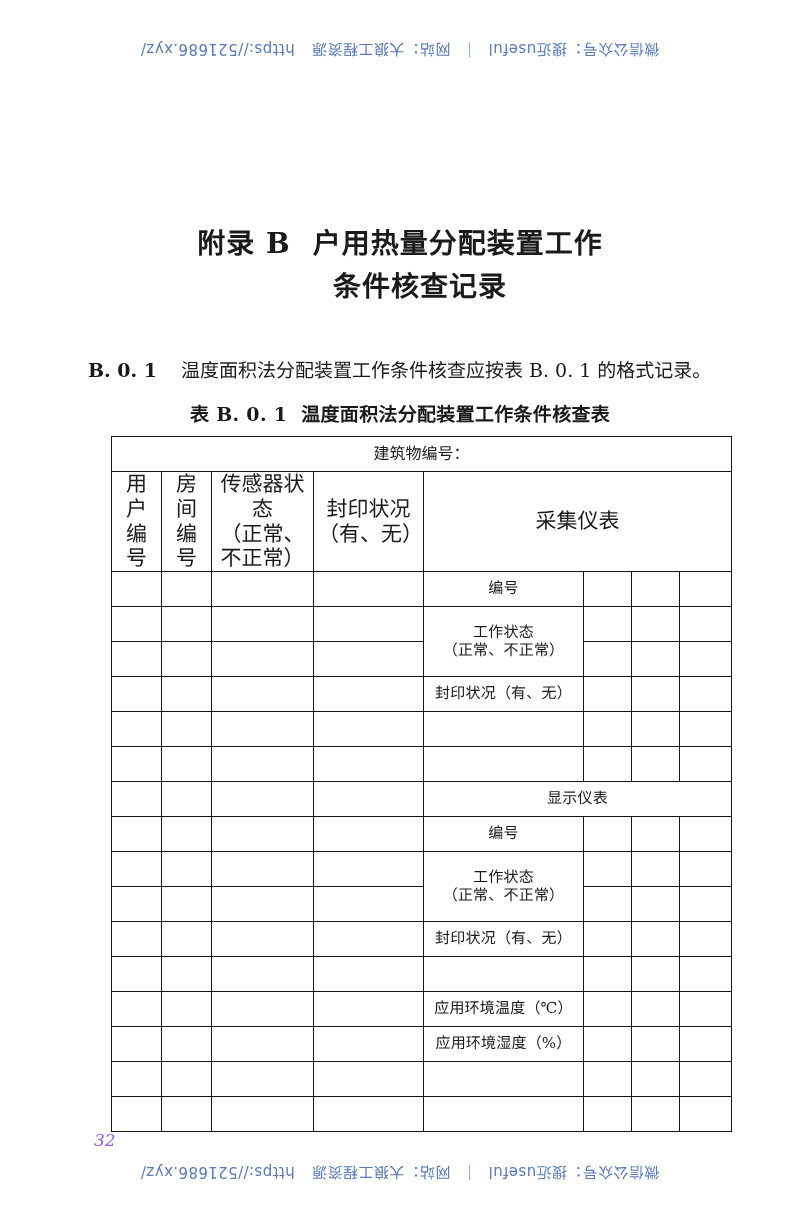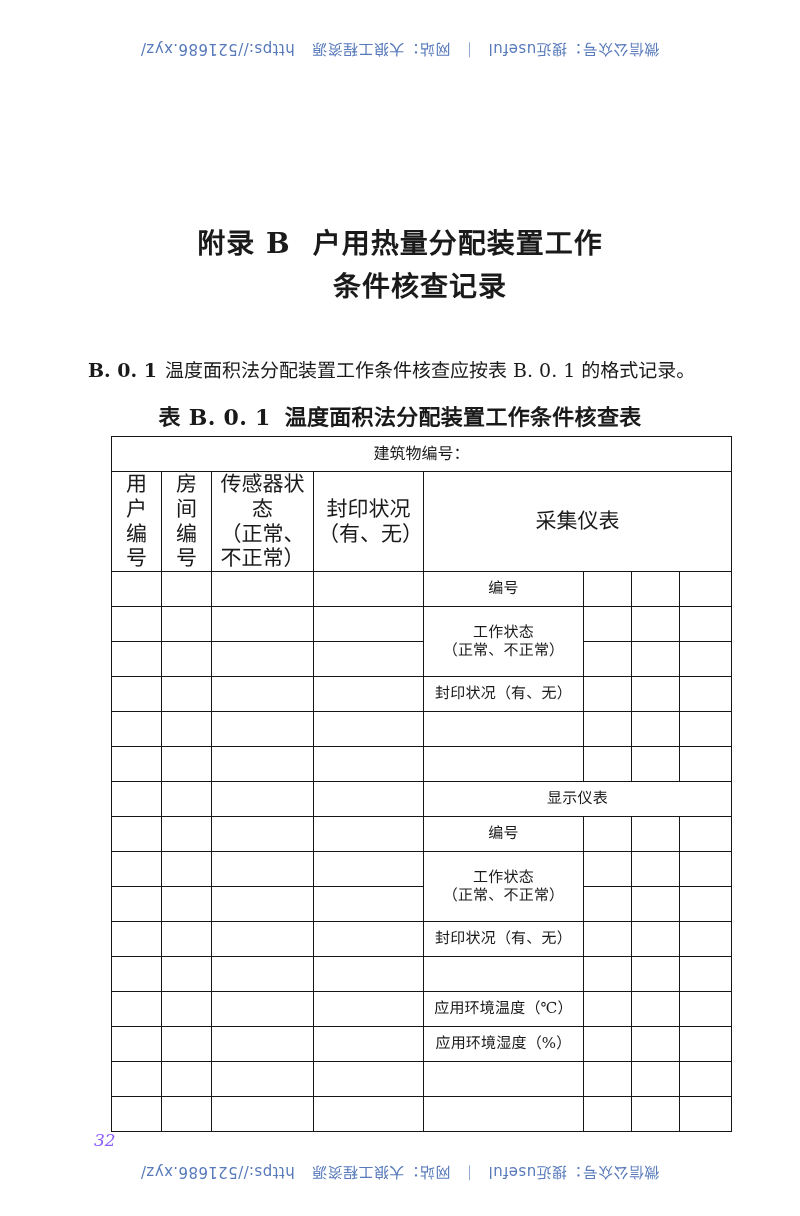--- a/index.html
+++ b/index.html
@@ -63,31 +63,31 @@
     position: absolute;
     top: 335px;
     left: 88px;
     width: 624px;
     font-size: 19px;
     line-height: 1.75;
     text-align: justify;
   }
   .clause .num {
     font-weight: bold;
-    margin-right: 8px;
+    margin-right: 24px;
     font-family: "DejaVu Serif", "Liberation Serif", serif;
   }
 
   .table-caption {
     position: absolute;
     top: 399px;
     left: 0;
     width: 800px;
     text-align: center;
-    font-size: 22px;
+    font-size: 19px;
     font-weight: bold;
     letter-spacing: 0.3px;
   }
   .cap-gap { display: inline-block; width: 14px; }
 
   
   .table-wrap {
     position: absolute;
     top: 436px;
     left: 104px;

